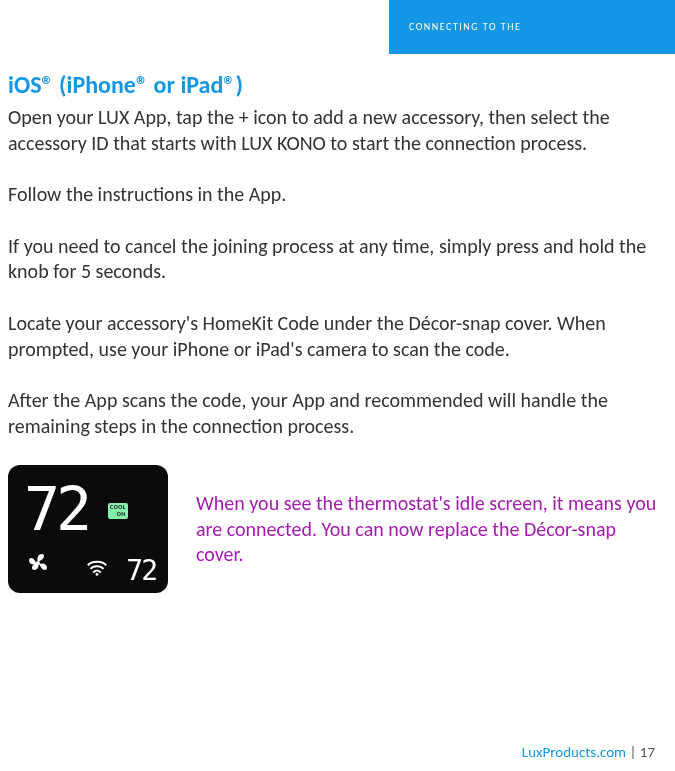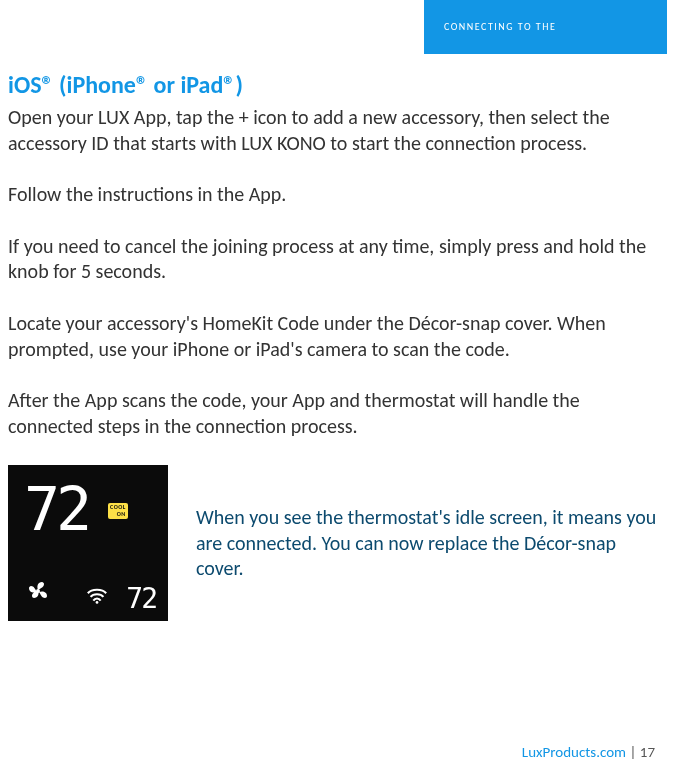--- a/index.html
+++ b/index.html
@@ -6,22 +6,22 @@
     body {
       width: 675px;
       height: 771px;
       font-family: 'Segoe UI', Calibri, Arial, sans-serif;
       background: #fff;
       position: relative;
     }
     .header-band {
       position: absolute;
       top: 0;
-      right: 8px;
-      width: 243px;
+      right: 0;
+      width: 286px;
       height: 54px;
       background: #1296e5;
       display: flex;
       flex-direction: column;
       justify-content: center;
       align-items: flex-start;
       padding-left: 20px;
       color: #fff;
     }
     .header-band .subtitle {
@@ -56,23 +56,23 @@
     .para:last-of-type { margin-bottom: 0; }
     .thermo-row {
       display: flex;
       align-items: center;
       gap: 28px;
       margin-bottom: 28px;
       margin-top: 2px;
     }
     .thermo-device {
       width: 160px;
-      height: 156px;
+      height: 128px;
       background: #0b0b0b;
-      border-radius: 0;
+      border-radius: 12px;
       position: relative;
       flex-shrink: 0;
     }
     .seg-big {
       position: absolute;
       top: 14px;
       left: 16px;
       font-family: 'Consolas', monospace;
       font-size: 60px;
       font-weight: 100;
@@ -89,21 +89,21 @@
       font-weight: 200;
       color: #fff;
       letter-spacing: -2px;
       line-height: 1;
     }
     .mode-badge {
       position: absolute;
       top: 38px;
       left: 100px;
       color: #0b0b0b;
-      background: #fde047;
+      background: #86efac;
       font-size: 6px;
       font-weight: bold;
       padding: 1px 2px;
       border-radius: 2px;
       line-height: 1.1;
       text-align: right;
       letter-spacing: 0.5px;
     }
     .fan-icon {
       position: absolute;
@@ -113,21 +113,21 @@
       height: 24px;
     }
     .wifi-icon {
       position: absolute;
       bottom: 16px;
       left: 78px;
       width: 22px;
       height: 18px;
     }
     .thermo-text {
-      color: #0c4a6e;
+      color: #a21caf;
       font-size: 20px;
       line-height: 1.28;
     }
     .footer {
       position: absolute;
       bottom: 10px;
       right: 20px;
       font-size: 15px;
       color: #555;
       text-align: right;
@@ -140,21 +140,21 @@
 <div class="header-band">
   <div class="subtitle">CONNECTING TO THE</div>
 </div>
 
 <div class="content">
   <div class="section-heading">iOS® (iPhone® or iPad®)</div>
   <div class="para">Open your LUX App, tap the + icon to add a new accessory, then select the accessory ID that starts with LUX KONO to start the connection process.</div>
   <div class="para">Follow the instructions in the App.</div>
   <div class="para">If you need to cancel the joining process at any time, simply press and hold the knob for 5 seconds.</div>
   <div class="para">Locate your accessory's HomeKit Code under the Décor-snap cover. When prompted, use your iPhone or iPad's camera to scan the code.</div>
-  <div class="para">After the App scans the code, your App and thermostat will handle the connected steps in the connection process.</div>
+  <div class="para">After the App scans the code, your App and recommended will handle the remaining steps in the connection process.</div>
 
   <div class="thermo-row">
     <div class="thermo-device">
       <div class="seg-big">72</div>
       <div class="mode-badge">
         <span>COOL</span><br>
         <span>ON</span>
       </div>
       <svg class="fan-icon" viewBox="0 0 24 24">
         <path fill="#fff" d="M12 11c-1.5-4 0-8 4-8 1 0 2 1 2 2 0 3-3 4-6 6zm1 2c4-1.5 8 0 8 4 0 1-1 2-2 2-3 0-4-3-6-6zm-2 0c-4 1.5-8 0-8-4 0-1 1-2 2-2 3 0 4 3 6 6zm1-2c1.5 4 0 8-4 8-1 0-2-1-2-2 0-3 3-4 6-6z"></path>

